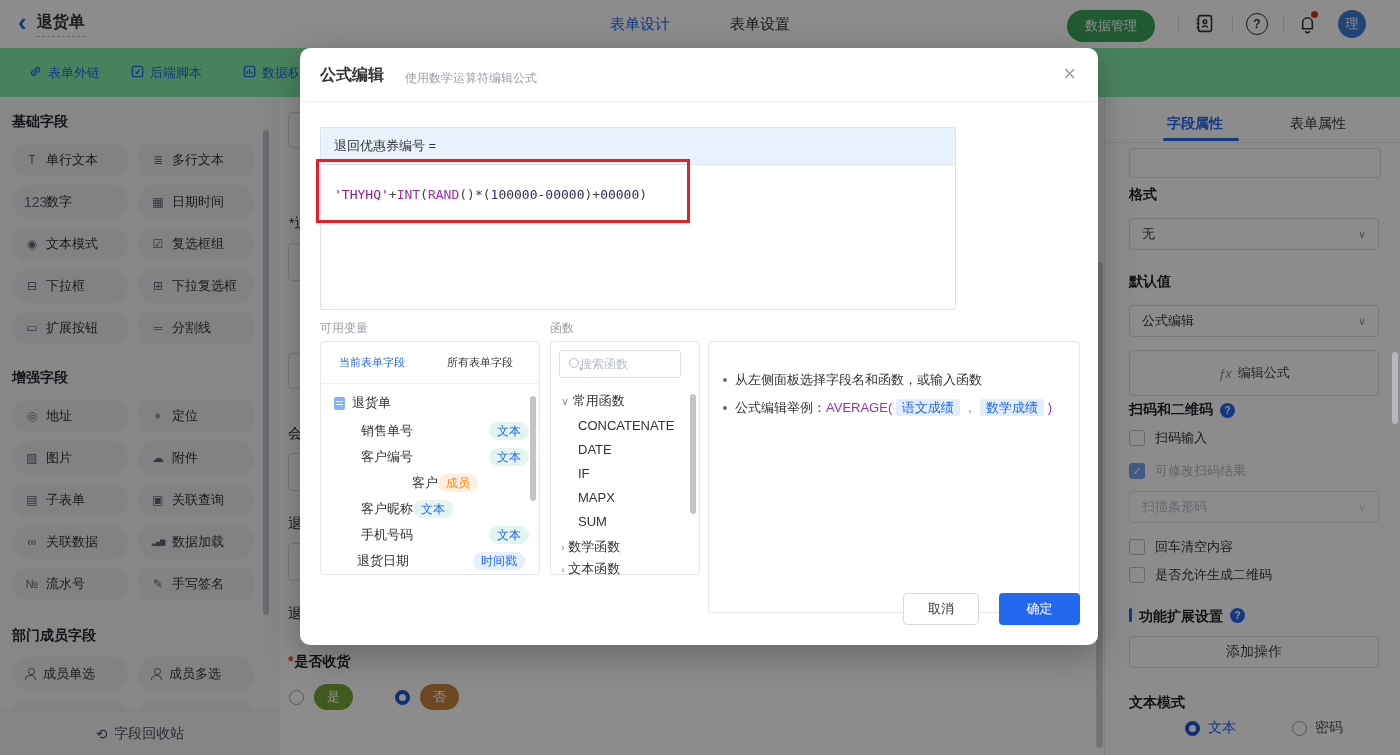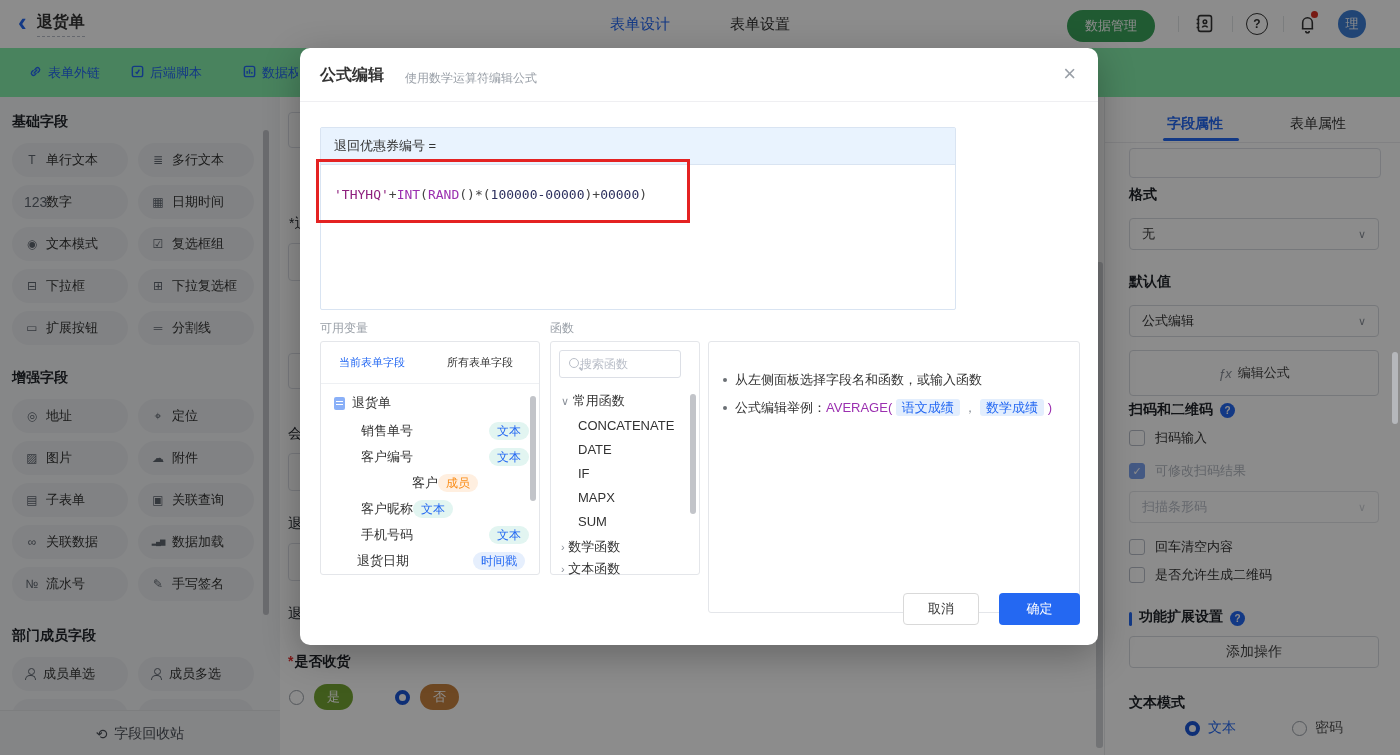--- a/index.html
+++ b/index.html
@@ -314,21 +314,21 @@
     </div>
     <div class="a cbrow" style="left:24px;top:441px">
       <span class="cb"></span>
         <span>回车清空内容</span>
     </div>
     <div class="a cbrow" style="left:24px;top:469px">
       <span class="cb"></span>
         <span>是否允许生成二维码</span>
     </div>
 
-    <div class="a" style="left:24px;top:511px;display:flex;align-items:flex-end;gap:7px">
+    <div class="a" style="left:24px;top:511px;display:flex;align-items:flex-start;gap:7px">
       <span style="width:3px;height:14px;background:#2468f2;border-radius:2px"></span>
       <span class="plabel">功能扩展设置</span>
       <span class="qmark">?</span>
     </div>
     <button class="a pbtn" style="left:24px;top:539px;font-size:14px">添加操作</button>
 
     <span class="a plabel" style="left:24px;top:597px">文本模式</span>
     <div class="a" style="left:80px;top:622px;display:flex;align-items:center;gap:8px">
       <span class="radio sel"></span>
       <span style="font-size:14px;color:#2468f2">文本</span>

